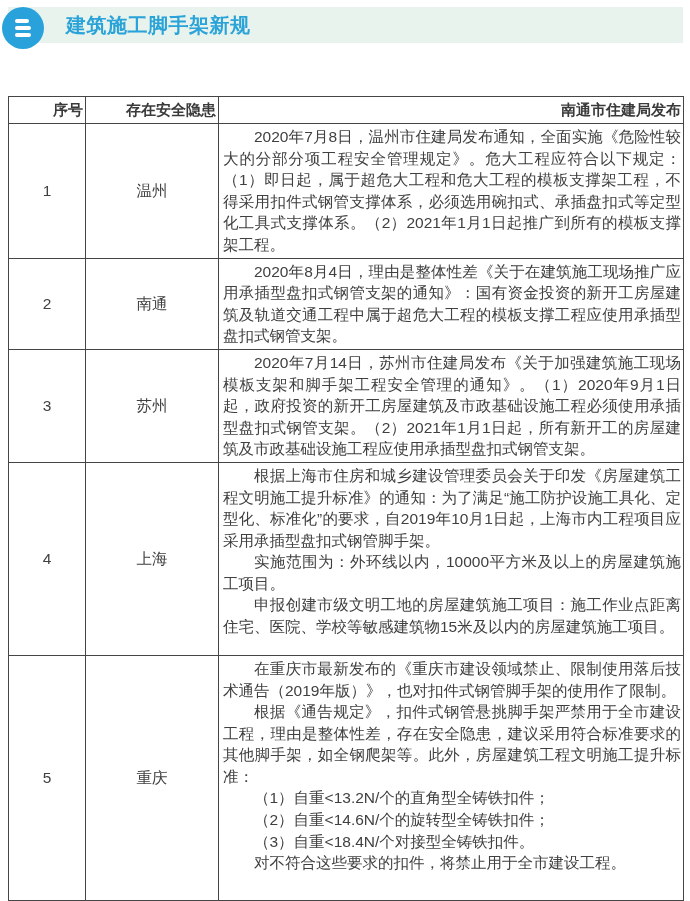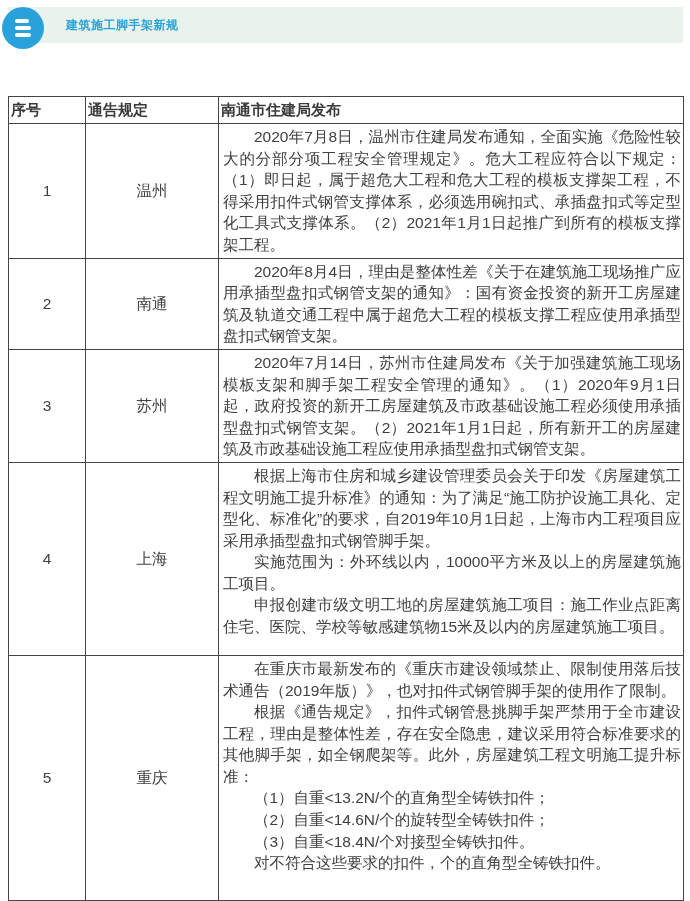--- a/index.html
+++ b/index.html
@@ -46,21 +46,21 @@
   }
   .menu-circle .bar:nth-child(1) { top: 12px; width: 14px; }
   .menu-circle .bar:nth-child(2) { top: 19px; }
   .menu-circle .bar:nth-child(3) { top: 26px; }
   .topbar .title {
     position: absolute;
     left: 58px;
     top: 0;
     height: 36px;
     line-height: 36px;
-    font-size: 12px;
+    font-size: 20px;
     font-weight: bold;
     color: #2aa3d8;
     letter-spacing: 0.5px;
   }
   
   .tbl-wrap {
     position: absolute;
     left: 8px;
     top: 96px;
     width: 675px;
@@ -72,21 +72,21 @@
   }
   th, td {
     border: 1px solid #454545;
     color: #404040;
     box-sizing: border-box;
   }
   th {
     height: 27px;
     font-size: 15px;
     font-weight: bold;
-    text-align: left;
+    text-align: right;
     vertical-align: middle;
     padding: 0 2px;
     color: #3a3a3a;
   }
   td {
     font-size: 15.5px;
     line-height: 21.6px;
   }
   td.col-no, td.col-place {
     text-align: center;
@@ -120,21 +120,21 @@
   <div class="tbl-wrap">
     <table>
       <colgroup>
         <col style="width:77px">
         <col style="width:133px">
         <col style="width:465px">
       </colgroup>
       <thead>
         <tr>
           <th>序号</th>
-          <th>通告规定</th>
+          <th>存在安全隐患</th>
           <th>南通市住建局发布</th>
         </tr>
       </thead>
       <tbody>
           <tr style="height: 133px;">
             <td class="col-no">1</td>
             <td class="col-place">温州</td>
             <td class="col-content">
               <p>2020年7月8日，温州市住建局发布通知，全面实施《危险性较大的分部分项工程安全管理规定》。危大工程应符合以下规定：（1）即日起，属于超危大工程和危大工程的模板支撑架工程，不得采用扣件式钢管支撑体系，必须选用碗扣式、承插盘扣式等定型化工具式支撑体系。（2）2021年1月1日起推广到所有的模板支撑架工程。</p>
             </td>
@@ -164,20 +164,20 @@
           </tr>
           <tr style="height: 245px;">
             <td class="col-no">5</td>
             <td class="col-place">重庆</td>
             <td class="col-content">
               <p>在重庆市最新发布的《重庆市建设领域禁止、限制使用落后技术通告（2019年版）》，也对扣件式钢管脚手架的使用作了限制。</p>
               <p>根据《通告规定》，扣件式钢管悬挑脚手架严禁用于全市建设工程，理由是整体性差，存在安全隐患，建议采用符合标准要求的其他脚手架，如全钢爬架等。此外，房屋建筑工程文明施工提升标准：</p>
               <p>（1）自重&lt;13.2N/个的直角型全铸铁扣件；</p>
               <p>（2）自重&lt;14.6N/个的旋转型全铸铁扣件；</p>
               <p>（3）自重&lt;18.4N/个对接型全铸铁扣件。</p>
-              <p>对不符合这些要求的扣件，个的直角型全铸铁扣件。</p>
+              <p>对不符合这些要求的扣件，将禁止用于全市建设工程。</p>
             </td>
           </tr>
         </tbody>
     </table>
   </div>
 
 </div>
 
 </body></html>

